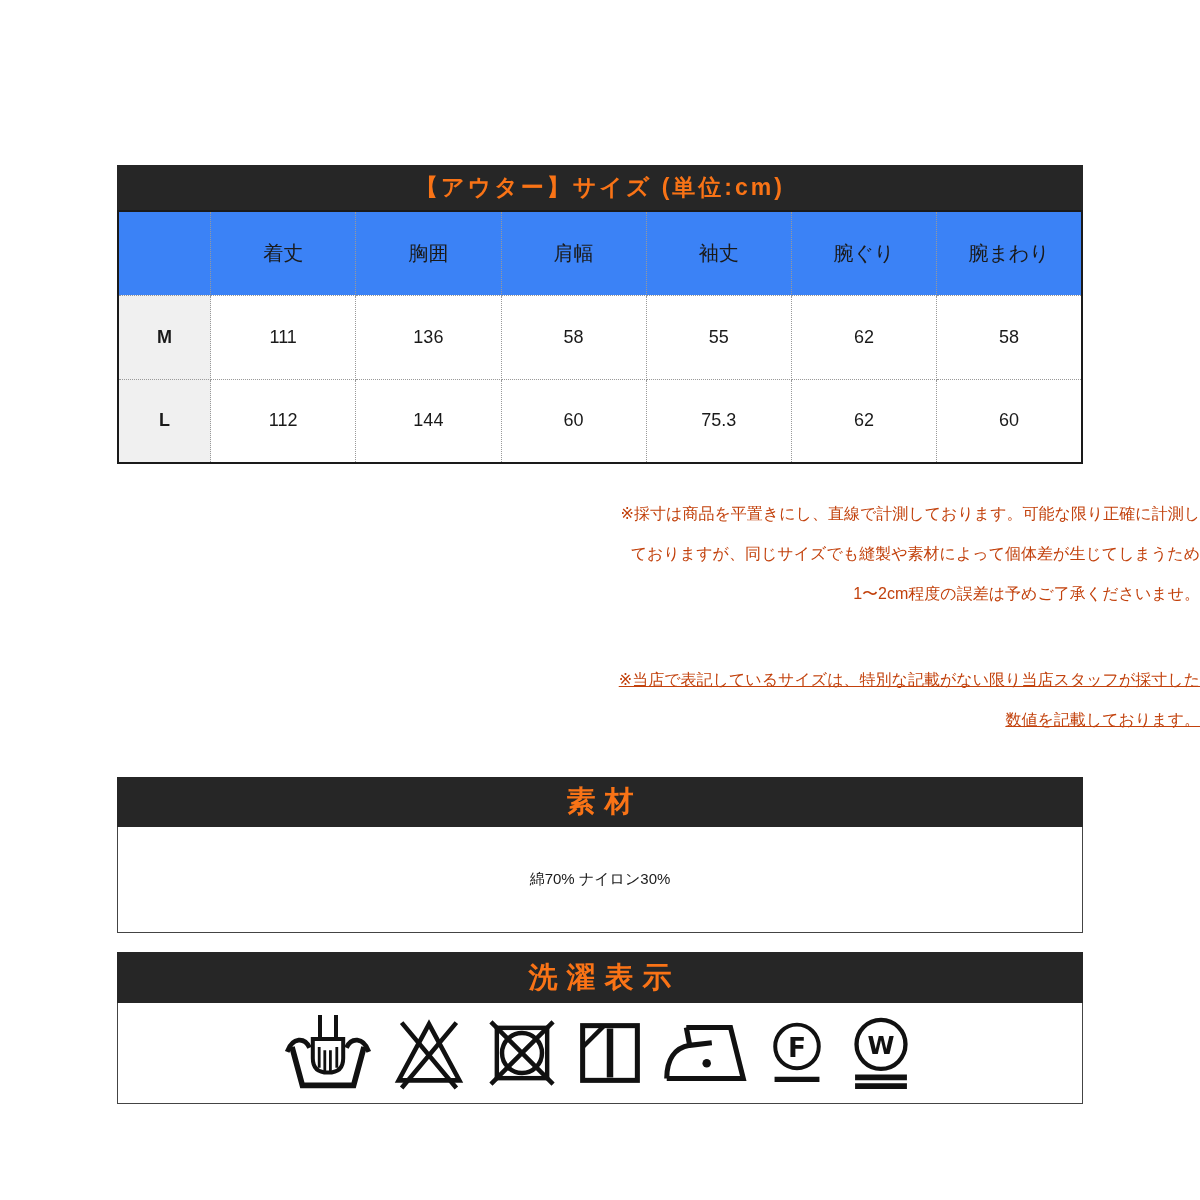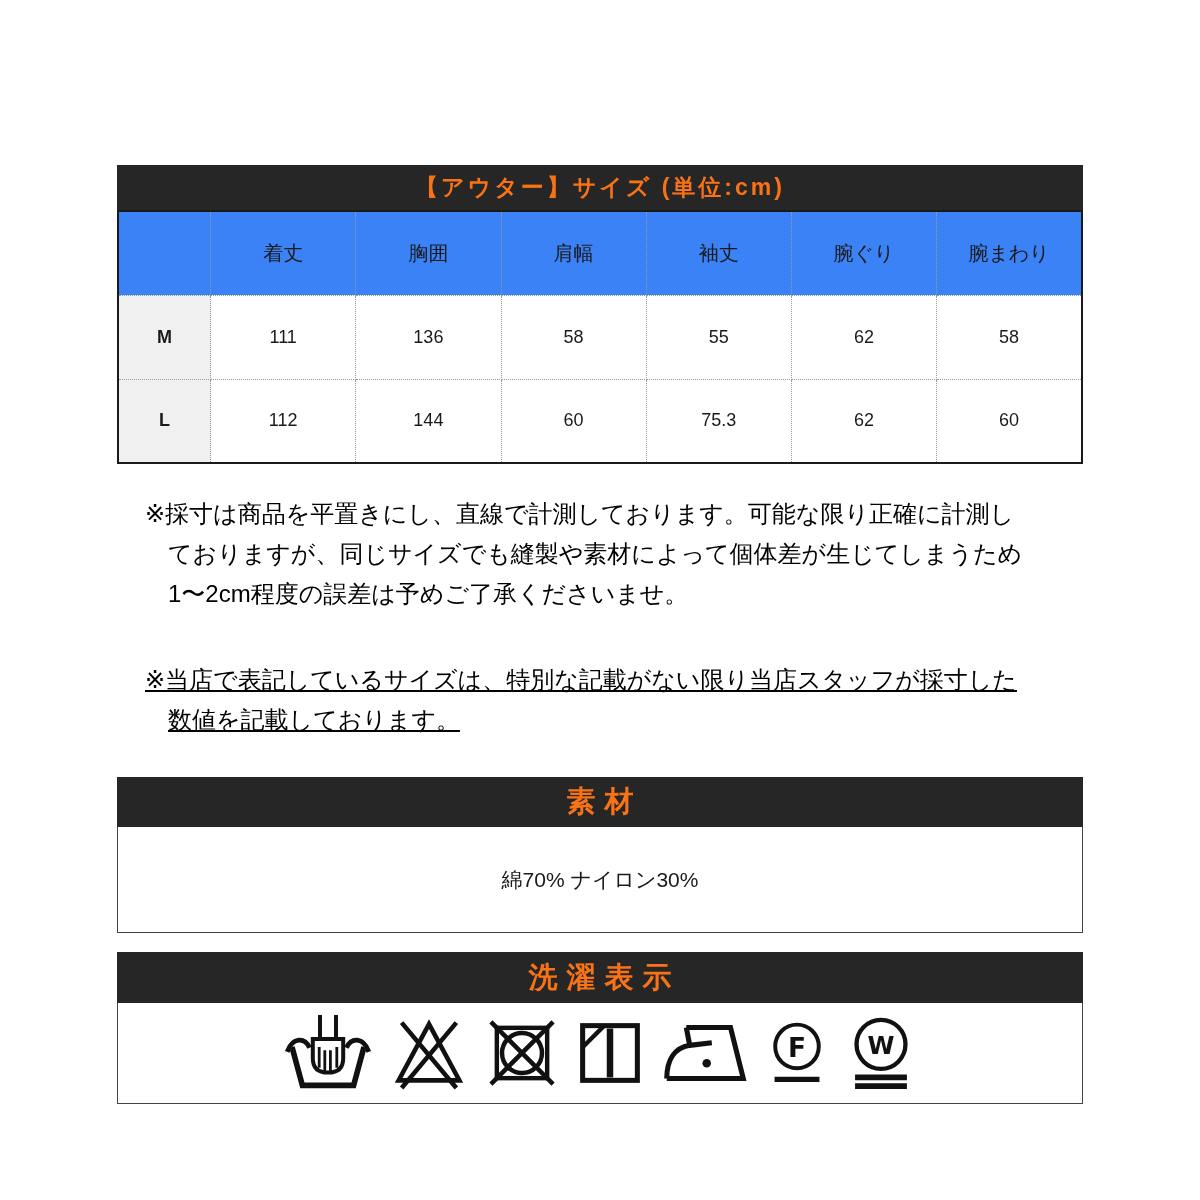--- a/index.html
+++ b/index.html
@@ -26,34 +26,34 @@
   table.size-table td {
     border:1px dotted #999; text-align:center; vertical-align:middle;
   }
   tr.row-head td { height:84px; background:#3b82f6; font-weight:normal; font-size:20px; }
   tr.row-data td { height:84px; font-size:18px; }
   td.size-cell { background:#f0f0f0; font-weight:bold; font-size:25px; }
   col.c-size { width:9.6%; }
 
   
   .notes { margin-left:145px; margin-top:30px; }
-  .note { font-size:24px; line-height:40px; color:#000000; }
+  .note { font-size:16px; line-height:40px; color:#c2410c;text-align:right; }
   .note + .note { margin-top:46px;text-decoration:underline; }
   .note .line { display:block; }
   .note .line.cont { padding-left:23px; }
 
   
   .panel { margin-top:37px; }
   .panel.laundry { margin-top:19px; }
   .panel.laundry .bar-panel { height:51px; }
   .panel-body {
     border:1px solid #444; border-top:none; background:#fff;
     display:flex; align-items:center; justify-content:center;
   }
-  .panel-body.material { height:106px; font-size:21px; }
+  .panel-body.material { height:106px; font-size:15px; }
   .panel-body.laundry-body { height:101px; gap:15px; }
   .care-icon { display:block; }
   .care-icon text { font-family:"DejaVu Sans","Liberation Sans",sans-serif; font-weight:bold; }
 </style>
 </head>
 <body>
 
 <div class="page">
   <div class="content">
 

